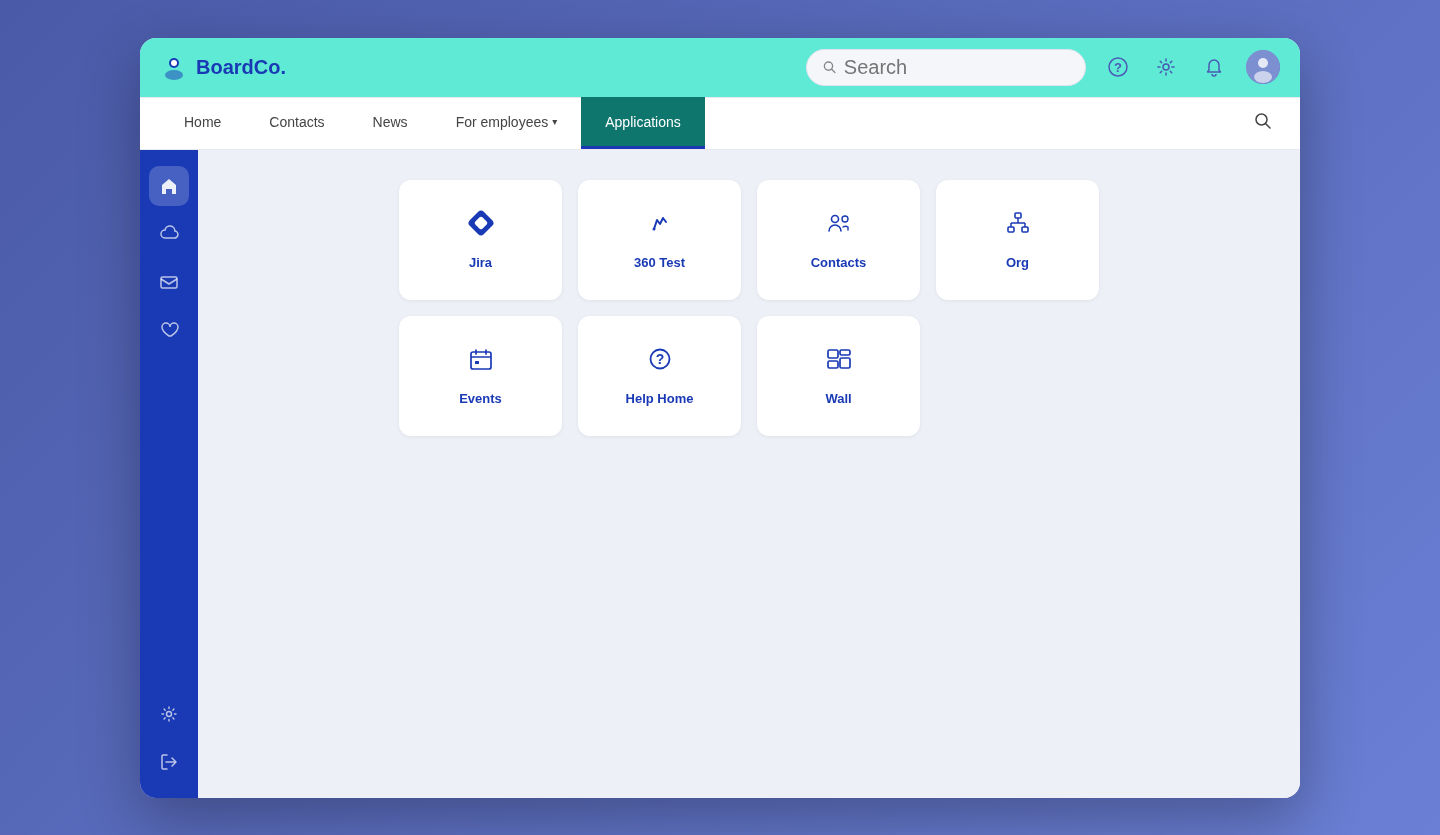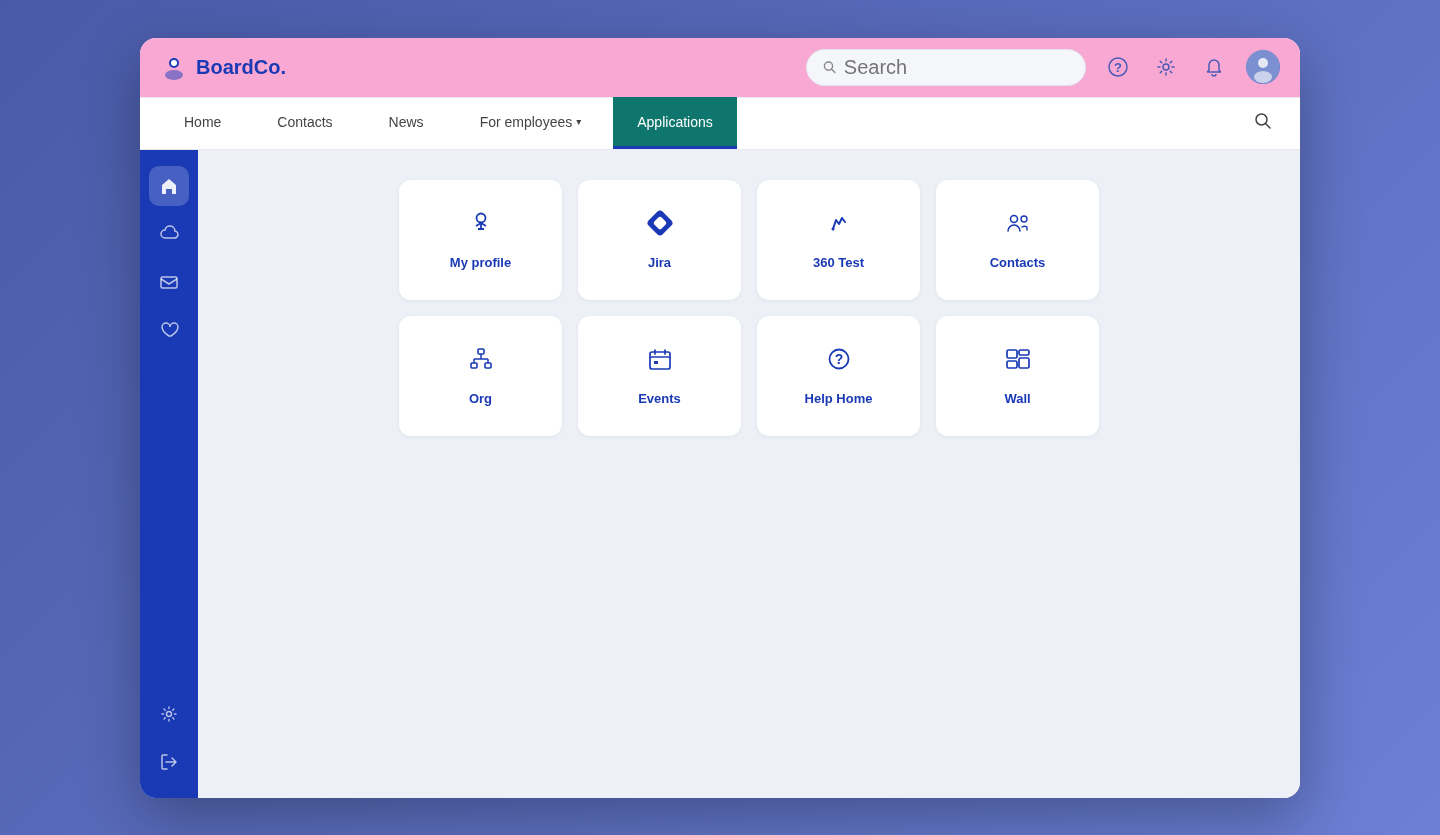--- a/index.html
+++ b/index.html
@@ -17,21 +17,21 @@
       height: 760px;
       background: #f0f2f8;
       border-radius: 16px;
       overflow: hidden;
       display: flex;
       flex-direction: column;
       box-shadow: 0 20px 60px rgba(0,0,0,0.3);
     }
     
     .header {
-      background: #f9a8d4;
+      background: #5eead4;
       height: 60px;
       display: flex;
       align-items: center;
       padding: 0 20px;
       gap: 16px;
       flex-shrink: 0;
       border-bottom: 1px solid #e8eaf0;
     }
     .logo-area {
       display: flex;
@@ -96,21 +96,21 @@
       color: white;
       font-size: 16px;
     }
     
     .nav-bar {
       background: #ffffff;
       height: 52px;
       display: flex;
       align-items: center;
       padding: 0 20px;
-      gap: 8px;
+      gap: 0;
       flex-shrink: 0;
       border-bottom: 1px solid #e8eaf0;
     }
     .nav-item {
       padding: 0 24px;
       height: 52px;
       display: flex;
       align-items: center;
       font-size: 14px;
       color: #444;
@@ -338,32 +338,20 @@
             <path d="M8 17H4a1 1 0 01-1-1V4a1 1 0 011-1h4" stroke="rgba(255,255,255,0.7)" stroke-width="1.5" stroke-linecap="round"></path>
             <path d="M13 14l4-4-4-4M7 10h10" stroke="rgba(255,255,255,0.7)" stroke-width="1.5" stroke-linecap="round" stroke-linejoin="round"></path>
           </svg>
         </div>
       </div>
     </div>
 
     <div class="content">
       <div class="apps-grid">
 
-        <div class="app-card">
-          <div class="app-icon">
-            <svg width="28" height="28" viewBox="0 0 28 28" fill="none">
-              <circle cx="14" cy="9" r="4.5" stroke="#1a3ab5" stroke-width="1.8"></circle>
-              <line x1="14" y1="14" x2="14" y2="20" stroke="#1a3ab5" stroke-width="1.8"></line>
-              <line x1="9" y1="17" x2="14" y2="14" stroke="#1a3ab5" stroke-width="1.8"></line>
-              <line x1="19" y1="17" x2="14" y2="14" stroke="#1a3ab5" stroke-width="1.8"></line>
-              <line x1="11" y1="20" x2="17" y2="20" stroke="#1a3ab5" stroke-width="1.8"></line>
-            </svg>
-          </div>
-          <span class="app-label">My profile</span>
-        </div>
 
 
         <div class="app-card">
           <div class="app-icon">
             <svg width="28" height="28" viewBox="0 0 28 28" fill="none">
               <rect x="5" y="5" width="18" height="18" rx="3" transform="rotate(45 14 14)" stroke="#1a3ab5" stroke-width="1.8" fill="#1a3ab5"></rect>
               <rect x="9" y="9" width="10" height="10" rx="2" transform="rotate(45 14 14)" fill="white" stroke="none"></rect>
             </svg>
           </div>
           <span class="app-label">Jira</span>

